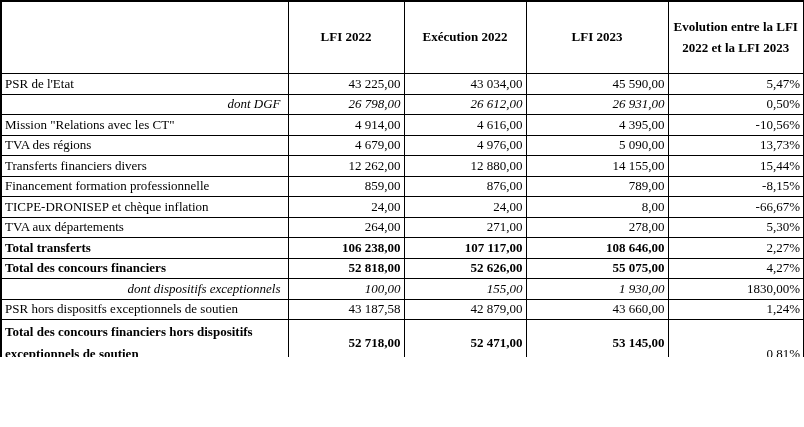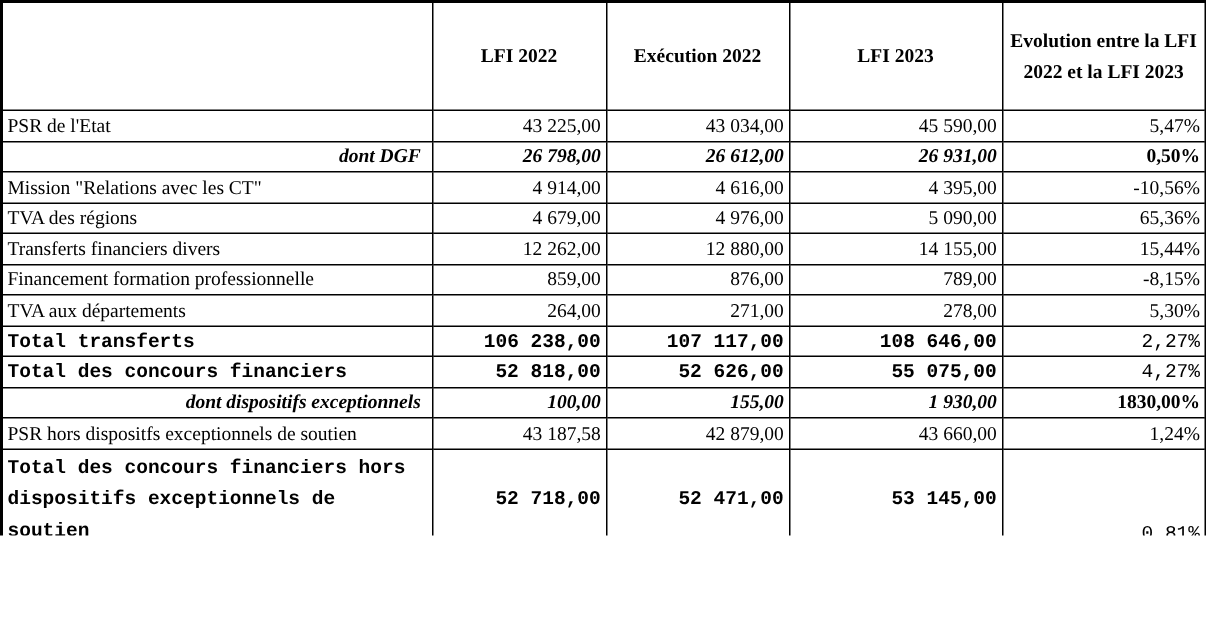--- a/index.html
+++ b/index.html
@@ -53,32 +53,30 @@
   }
   td.num {
     text-align: right;
     padding-right: 10px;
   }
   td.evo {
     text-align: right;
   }
   tr.row-dont td {
     font-style: italic;
-    font-weight: bold;
   }
   tr.row-dont td.evo {
     font-style: normal;
   }
   tr.row-dont td.label {
     text-align: right;
     padding-right: 7px;
   }
   tr.row-total td {
     font-weight: bold;
-    font-family: Liberation Mono, monospace;
   }
   tr.row-total td.evo {
     font-weight: normal;
   }
   tr.row-tall td {
     height: 42px;
   }
   tr.row-tall td.label {
     line-height: 1.65;
     padding-top: 1px;
@@ -137,35 +135,42 @@
         <td class="num">4 914,00</td>
         <td class="num">4 616,00</td>
         <td class="num">4 395,00</td>
         <td class="evo">-10,56%</td>
       </tr>
       <tr>
         <td class="label">TVA des régions</td>
         <td class="num">4 679,00</td>
         <td class="num">4 976,00</td>
         <td class="num">5 090,00</td>
-        <td class="evo">65,36%</td>
+        <td class="evo">13,73%</td>
       </tr>
       <tr>
         <td class="label">Transferts financiers divers</td>
         <td class="num">12 262,00</td>
         <td class="num">12 880,00</td>
         <td class="num">14 155,00</td>
         <td class="evo">15,44%</td>
       </tr>
       <tr>
         <td class="label">Financement formation professionnelle</td>
         <td class="num">859,00</td>
         <td class="num">876,00</td>
         <td class="num">789,00</td>
         <td class="evo">-8,15%</td>
+      </tr>
+      <tr>
+        <td class="label">TICPE-DRONISEP et chèque inflation</td>
+        <td class="num">24,00</td>
+        <td class="num">24,00</td>
+        <td class="num">8,00</td>
+        <td class="evo">-66,67%</td>
       </tr>
       <tr>
         <td class="label">TVA aux départements</td>
         <td class="num">264,00</td>
         <td class="num">271,00</td>
         <td class="num">278,00</td>
         <td class="evo">5,30%</td>
       </tr>
       <tr class="row-total">
         <td class="label">Total transferts</td>

